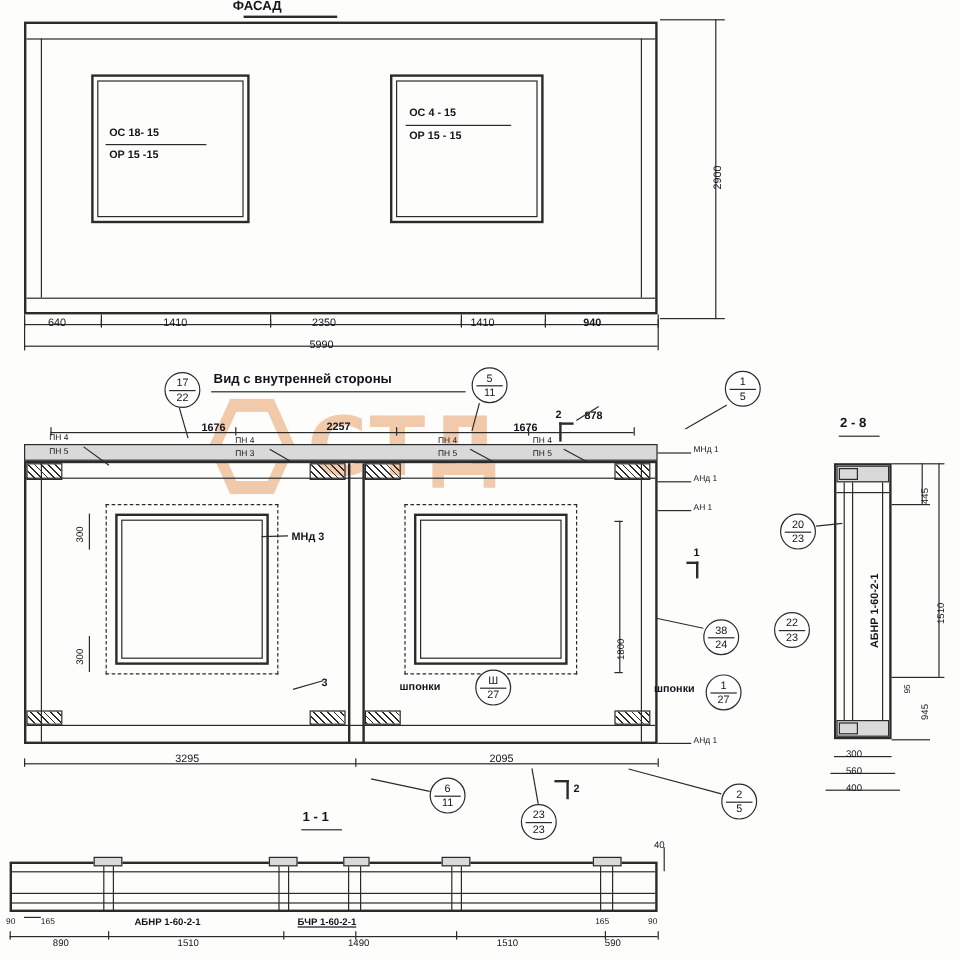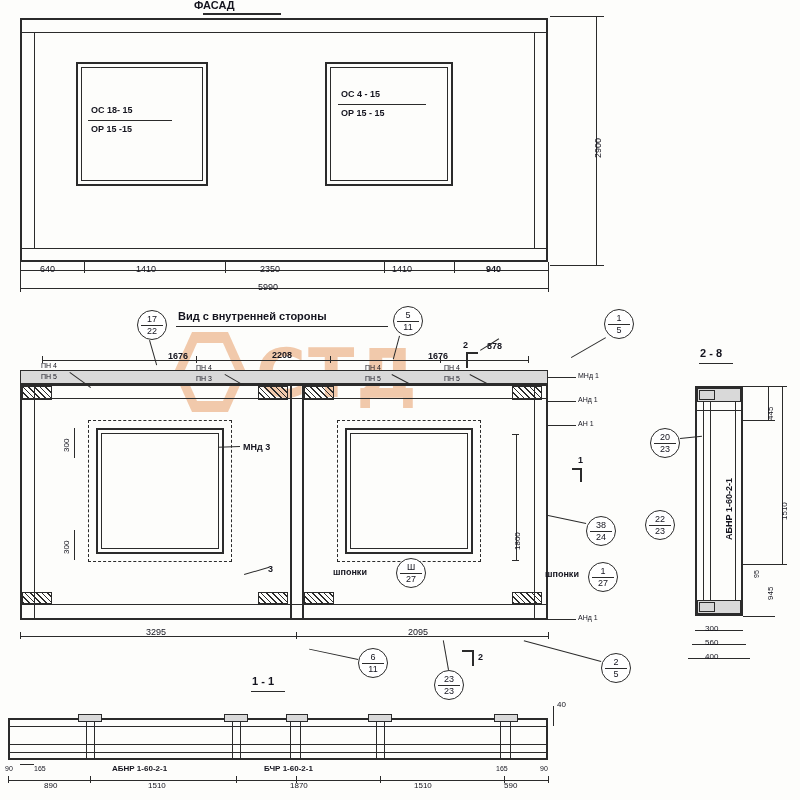--- a/index.html
+++ b/index.html
@@ -242,21 +242,21 @@
   <div class="leader" style="left:400px; top:336px; width:24px; transform:rotate(105deg);"></div>
   <div class="leader" style="left:606px; top:338px; width:40px; transform:rotate(150deg);"></div>
 
   <div class="ln h1" style="left:42px; top:360px; width:486px;"></div>
   <div class="tick" style="left:42px; top:356px;"></div>
   <div class="tick" style="left:196px; top:356px;"></div>
   <div class="tick" style="left:330px; top:356px;"></div>
   <div class="tick" style="left:440px; top:356px;"></div>
   <div class="tick" style="left:528px; top:356px;"></div>
   <div class="txt txtb" style="left:168px; top:351px;">1676</div>
-  <div class="txt txtb" style="left:272px; top:350px;">2208</div>
+  <div class="txt txtb" style="left:272px; top:350px;">2257</div>
   <div class="txt txtb" style="left:428px; top:351px;">1676</div>
 
   <div class="txt txtb" style="left:463px; top:340px;">2</div>
   <div class="ln v2" style="left:466px; top:352px; height:16px;"></div>
   <div class="ln h2" style="left:466px; top:352px; width:12px;"></div>
   <div class="txt txtb" style="left:487px; top:341px;">878</div>
   <div class="leader" style="left:480px; top:350px; width:22px; transform:rotate(-32deg);"></div>
 
   <div class="box2" style="left:20px; top:384px; width:528px; height:236px;"></div>
   <div class="ln h1" style="left:22px; top:398px; width:524px;"></div>
@@ -447,39 +447,39 @@
   <div class="ln v1" style="left:500px; top:718px; height:42px;"></div>
   <div class="ln v1" style="left:510px; top:718px; height:42px;"></div>
 
   <div class="fillgrey" style="left:78px; top:714px; width:24px; height:8px;"></div>
   <div class="fillgrey" style="left:224px; top:714px; width:24px; height:8px;"></div>
   <div class="fillgrey" style="left:286px; top:714px; width:22px; height:8px;"></div>
   <div class="fillgrey" style="left:368px; top:714px; width:24px; height:8px;"></div>
   <div class="fillgrey" style="left:494px; top:714px; width:24px; height:8px;"></div>
 
   <div class="ln v1" style="left:553px; top:706px; height:20px;"></div>
-  <div class="txt small" style="left:545px; top:700px;margin-left:12px;">40</div>
+  <div class="txt small" style="left:545px; top:700px;">40</div>
 
   <div class="txt txtb small" style="left:112px; top:764px;">АБНР 1-60-2-1</div>
-  <div class="txt txtb small" style="left:264px; top:764px;">БЧР 1-60-2-1</div>
+  <div class="txt txtb small" style="left:248px; top:764px;text-decoration:underline;">БЧР 1-60-2-1</div>
 
   <div class="ln h1" style="left:8px; top:780px; width:540px;"></div>
   <div class="tick" style="left:8px; top:776px;"></div>
   <div class="tick" style="left:90px; top:776px;"></div>
   <div class="tick" style="left:236px; top:776px;"></div>
   <div class="tick" style="left:296px; top:776px;"></div>
   <div class="tick" style="left:380px; top:776px;"></div>
   <div class="tick" style="left:504px; top:776px;"></div>
   <div class="tick" style="left:548px; top:776px;"></div>
 
   <div class="txt tiny" style="left:5px; top:764px;">90</div>
   <div class="txt tiny" style="left:34px; top:764px;">165</div>
   <div class="txt small" style="left:44px; top:781px;">890</div>
   <div class="txt small" style="left:148px; top:781px;">1510</div>
-  <div class="txt small" style="left:290px; top:781px;">1870</div>
+  <div class="txt small" style="left:290px; top:781px;">1490</div>
   <div class="txt small" style="left:414px; top:781px;">1510</div>
   <div class="txt tiny" style="left:496px; top:764px;">165</div>
   <div class="txt small" style="left:504px; top:781px;">590</div>
   <div class="txt tiny" style="left:540px; top:764px;">90</div>
 
   <div class="leader" style="left:20px; top:764px; width:14px; transform:rotate(0deg);"></div>
 
 </div>
 
 </body></html>

